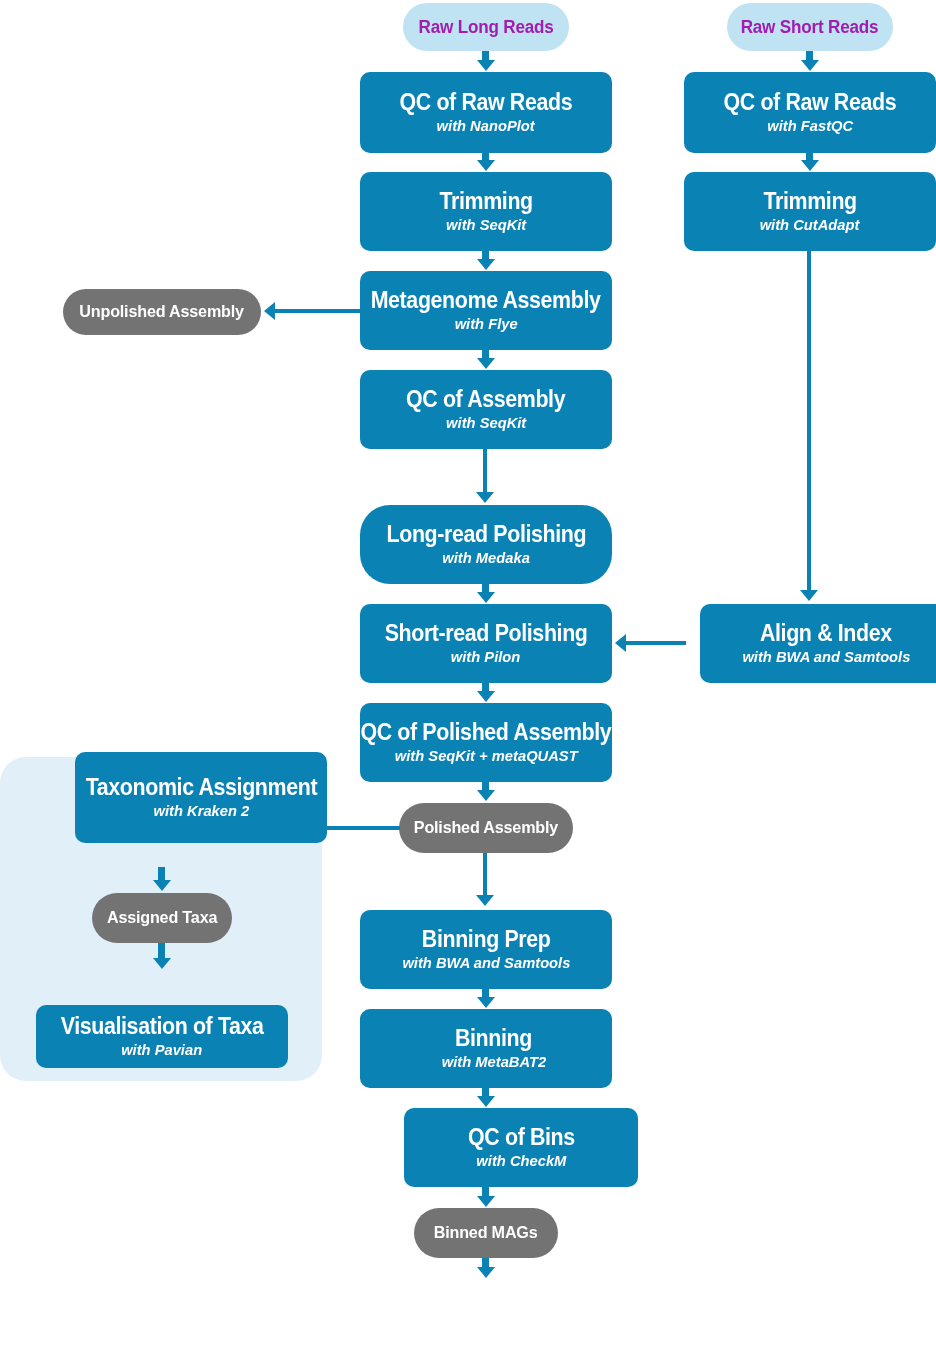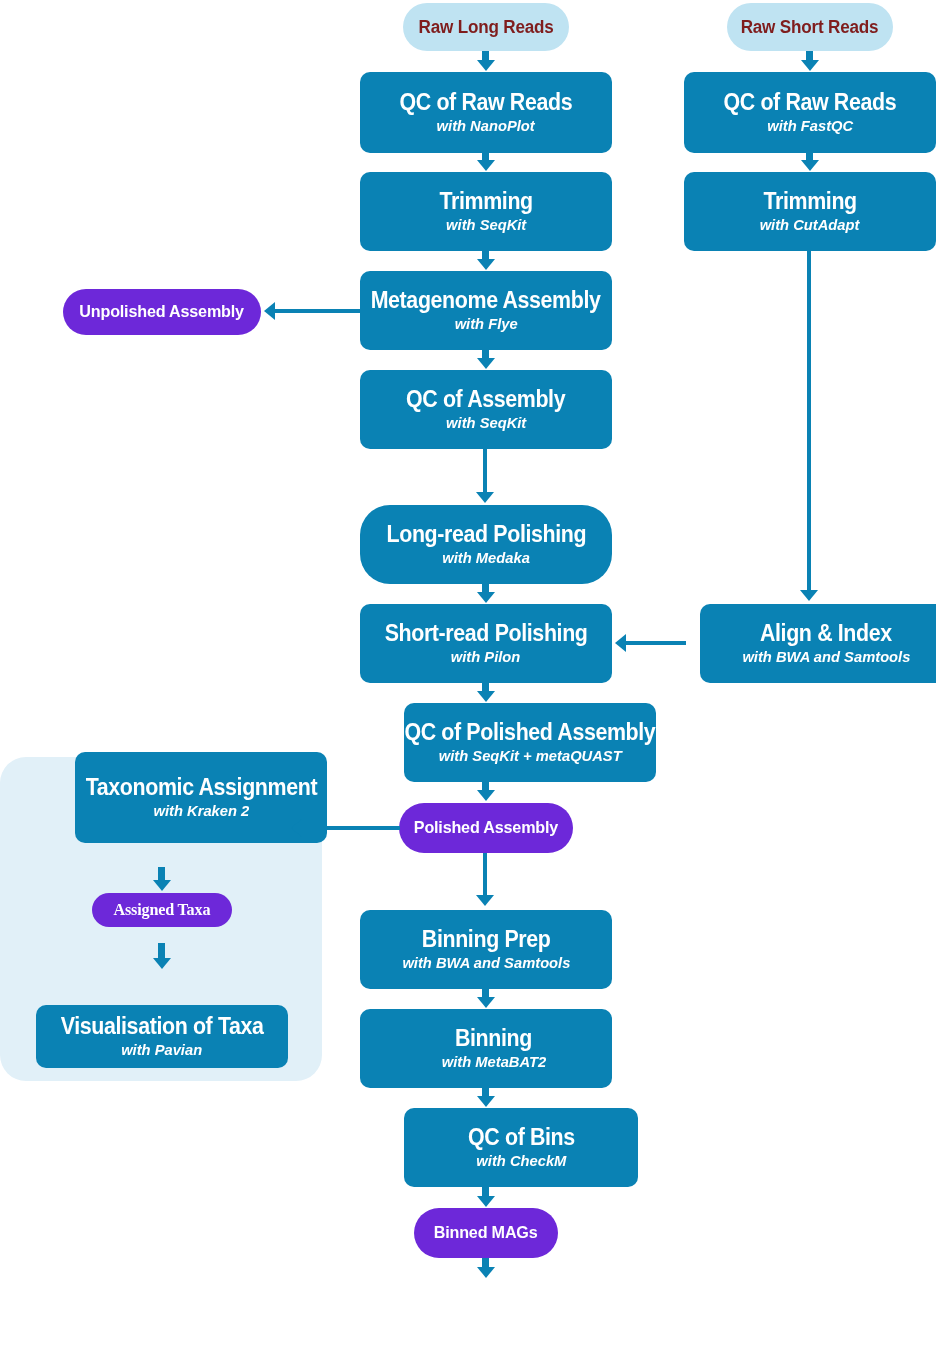--- a/index.html
+++ b/index.html
@@ -63,24 +63,24 @@
     box-sizing: border-box;
     border-radius: 999px;
     display: flex;
     align-items: center;
     justify-content: center;
     text-align: center;
     white-space: nowrap;
   }
   .pill.input {
     background: #bfe3f2;
-    color: #7f1d1d;
+    color: #a21caf;
   }
   .pill.output {
-    background: #6d28d9;
+    background: #737373;
     color: #ffffff;
   }
   .pill .plabel {
     font-weight: bold;
     font-size: 17px;
     letter-spacing: -0.2px;
     transform: scaleX(0.95);
   }
   .pill.input .plabel { font-size: 18px; }
   
@@ -142,21 +142,21 @@
   <div class="node process" style="left:360px; top:505px; width:252px; height:79px;border-radius:30px;">
     <span class="title">Long-read Polishing</span>
     <span class="sub">with Medaka</span>
   </div>
 
   <div class="node process" style="left:360px; top:604px; width:252px; height:79px;">
     <span class="title">Short-read Polishing</span>
     <span class="sub">with Pilon</span>
   </div>
 
-  <div class="node process" style="left:360px; top:703px; width:252px; height:79px;margin-left:44px;">
+  <div class="node process" style="left:360px; top:703px; width:252px; height:79px;">
     <span class="title">QC of Polished Assembly</span>
     <span class="sub">with SeqKit + metaQUAST</span>
   </div>
 
   <div class="node process" style="left:684px; top:72px; width:252px; height:81px;">
     <span class="title">QC of Raw Reads</span>
     <span class="sub">with FastQC</span>
   </div>
 
   <div class="node process" style="left:684px; top:172px; width:252px; height:79px;">
@@ -196,21 +196,21 @@
   </div>
 
   <div class="pill output" style="left:63px; top:289px; width:198px; height:46px;">
     <span class="plabel">Unpolished Assembly</span>
   </div>
 
   <div class="pill output" style="left:399px; top:803px; width:174px; height:50px;">
     <span class="plabel">Polished Assembly</span>
   </div>
 
-  <div class="pill output" style="left:92px; top:893px; width:140px; height:34px;font-family:Liberation Serif, serif;">
+  <div class="pill output" style="left:92px; top:893px; width:140px; height:50px;">
     <span class="plabel">Assigned Taxa</span>
   </div>
 
   <div class="pill output" style="left:414px; top:1208px; width:144px; height:50px;">
     <span class="plabel">Binned MAGs</span>
   </div>
 
   <div class="conn" style="left:482px; top:51px; width:7px; height:12px;"></div>
   <div class="arrowhead arrow-down" style="left:477px; top:60px;"></div>
 

